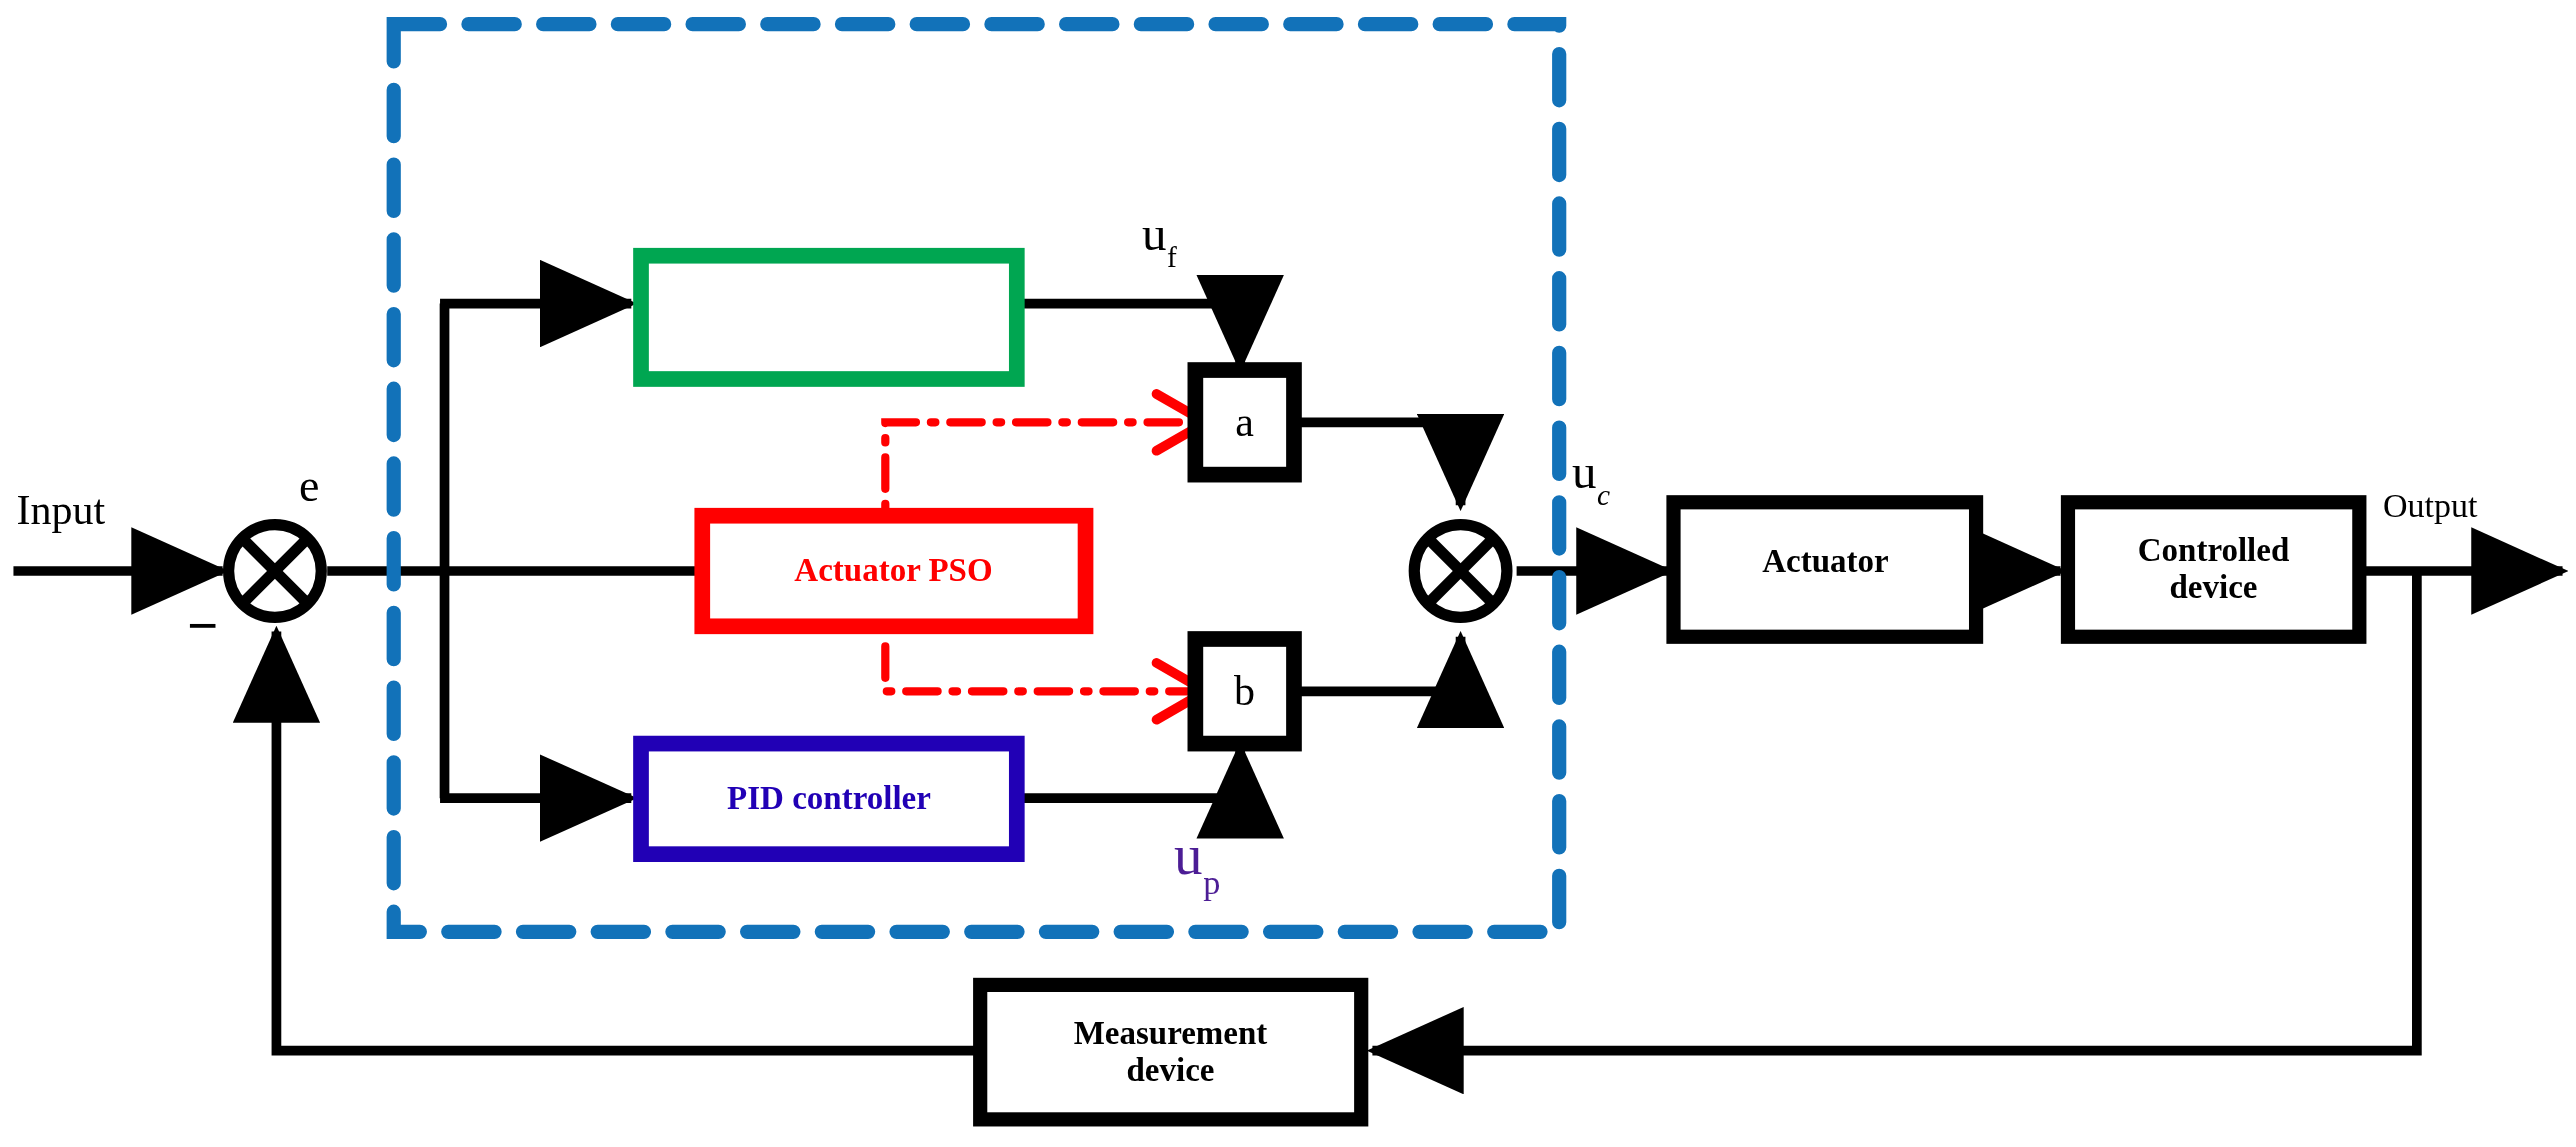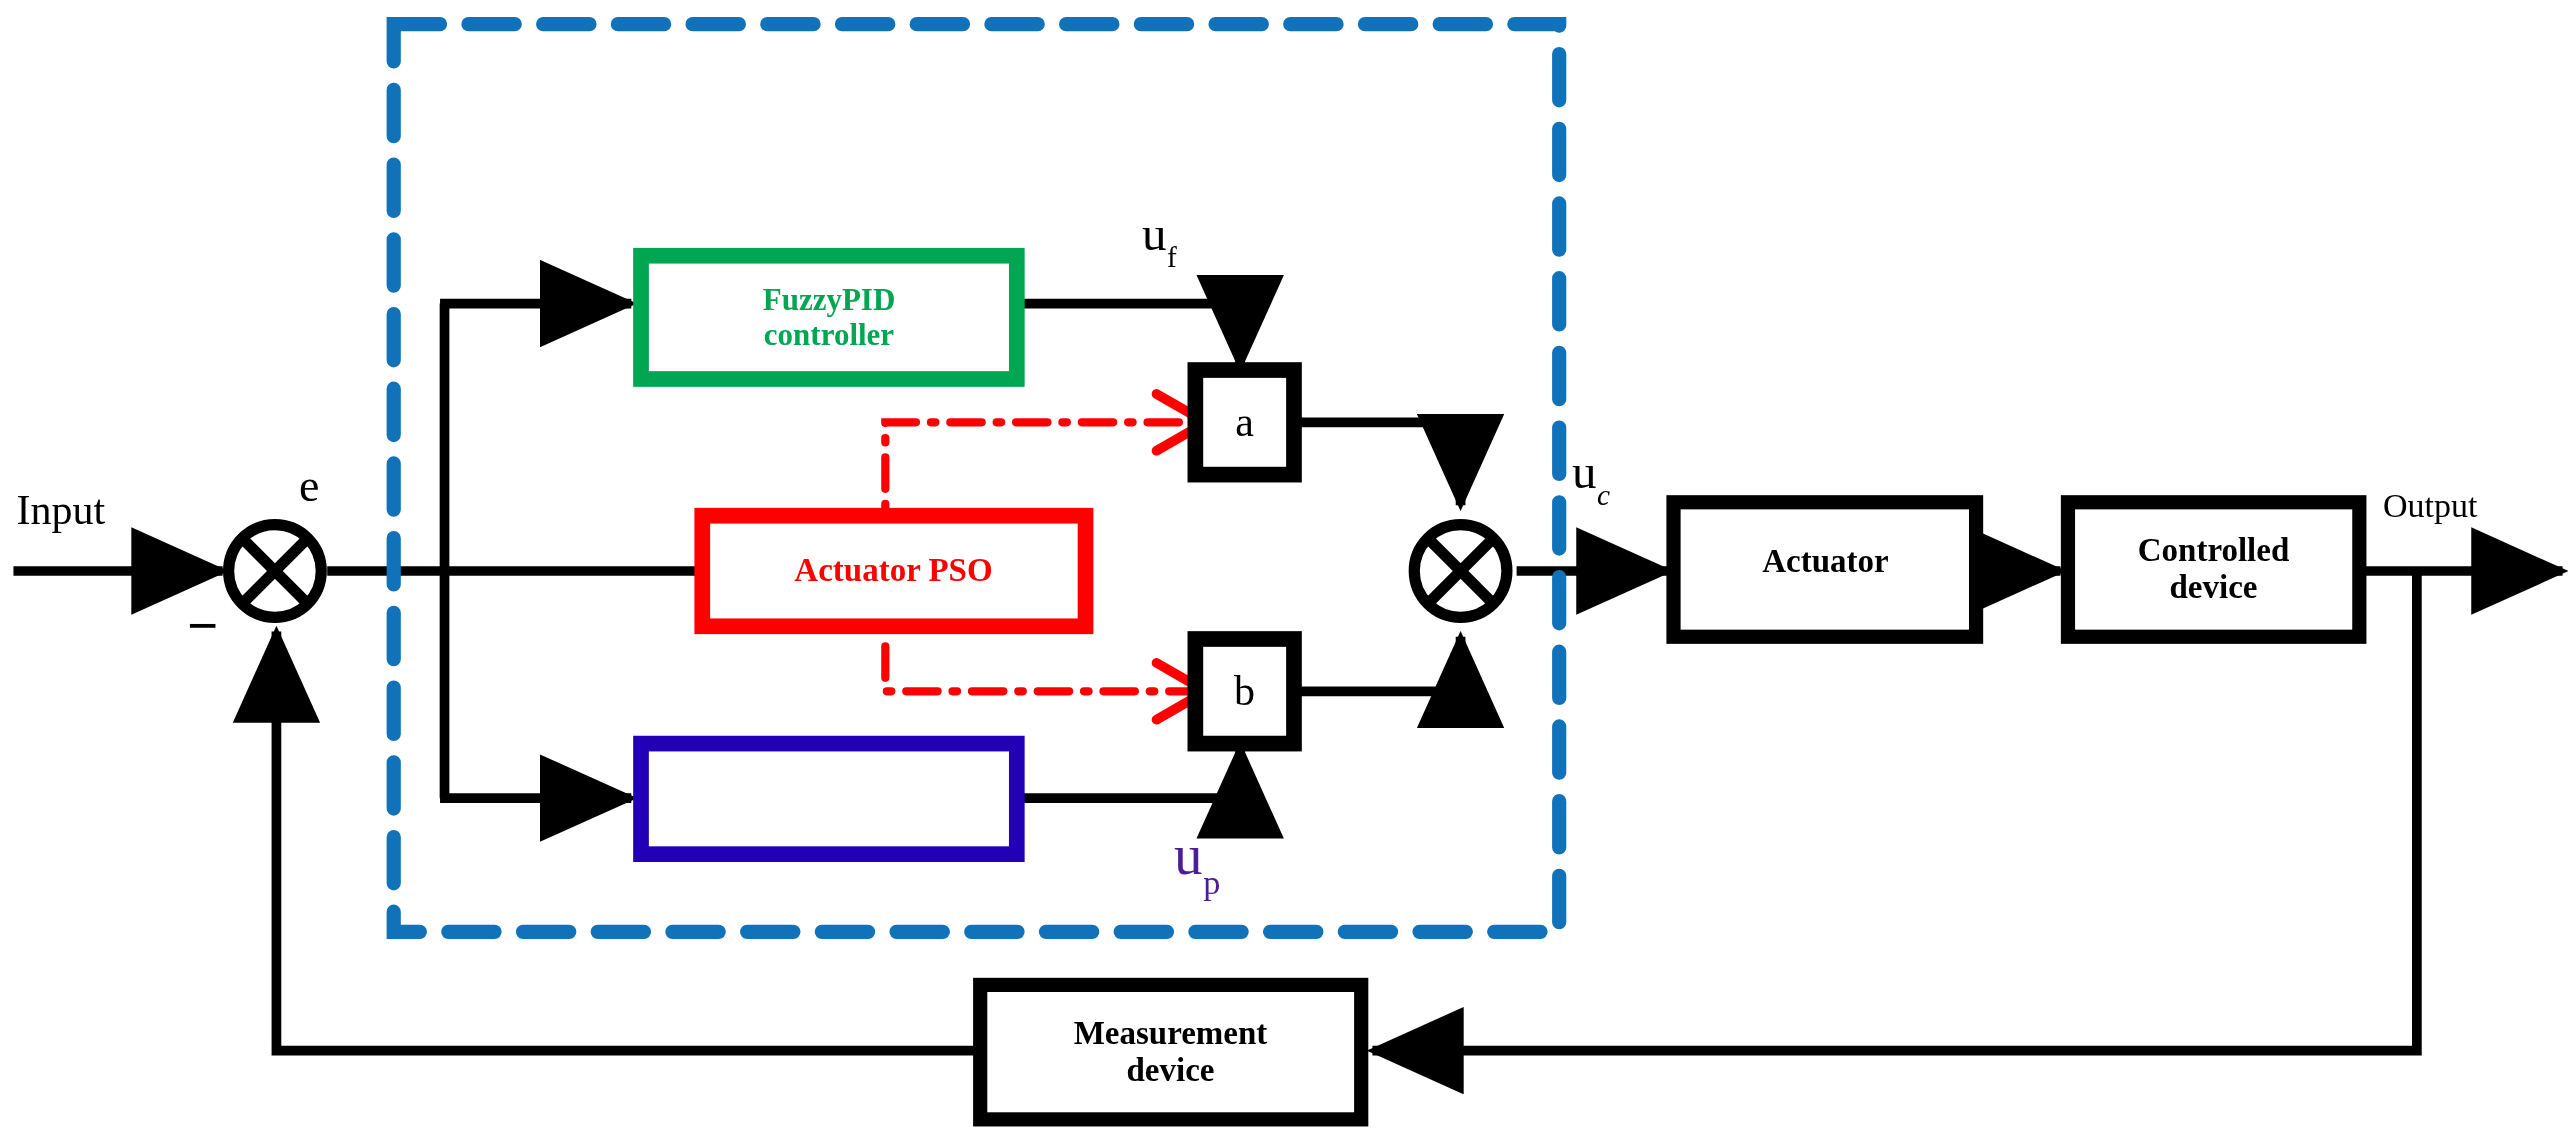--- a/index.html
+++ b/index.html
@@ -131,31 +131,28 @@
     <rect x="1600" y="855" width="132" height="140" fill="#ffffff" stroke="#000000" stroke-width="21"></rect>
 
     <rect x="2240" y="672" width="405" height="180" fill="#ffffff" stroke="#000000" stroke-width="19"></rect>
 
     <rect x="2768" y="672" width="390" height="180" fill="#ffffff" stroke="#000000" stroke-width="19"></rect>
 
     <rect x="1312" y="1318" width="510" height="180" fill="#ffffff" stroke="#000000" stroke-width="19"></rect>
   </svg>
 
 
-  <div class="boxlabel" style="left:641px; top:256px; width:376px; height:123px; color:#00A651; font-size:31px;">
-    <div>
-      <div>FuzzyPID</div>
-      <div>controller</div>
-    </div>
-  </div>
 
   <div class="boxlabel" style="left:702px; top:515px; width:383px; height:111px; color:#FF0000; font-size:33px;">
     <div>Actuator PSO</div>
   </div>
 
+  <div class="boxlabel" style="left:641px; top:743px; width:376px; height:111px; color:#2100B5; font-size:33px;">
+    <div>PID controller</div>
+  </div>
 
   <div class="boxlabel" style="left:1195px; top:370px; width:99px; height:105px; color:#000000; font-size:42px; font-weight:normal;">
     <div>a</div>
   </div>
 
   <div class="boxlabel" style="left:1195px; top:639px; width:99px; height:105px; color:#000000; font-size:42px; font-weight:normal;">
     <div>b</div>
   </div>
 
   <div class="boxlabel" style="left:1674px; top:494px; width:303px; height:134px; color:#000000; font-size:33px;">

